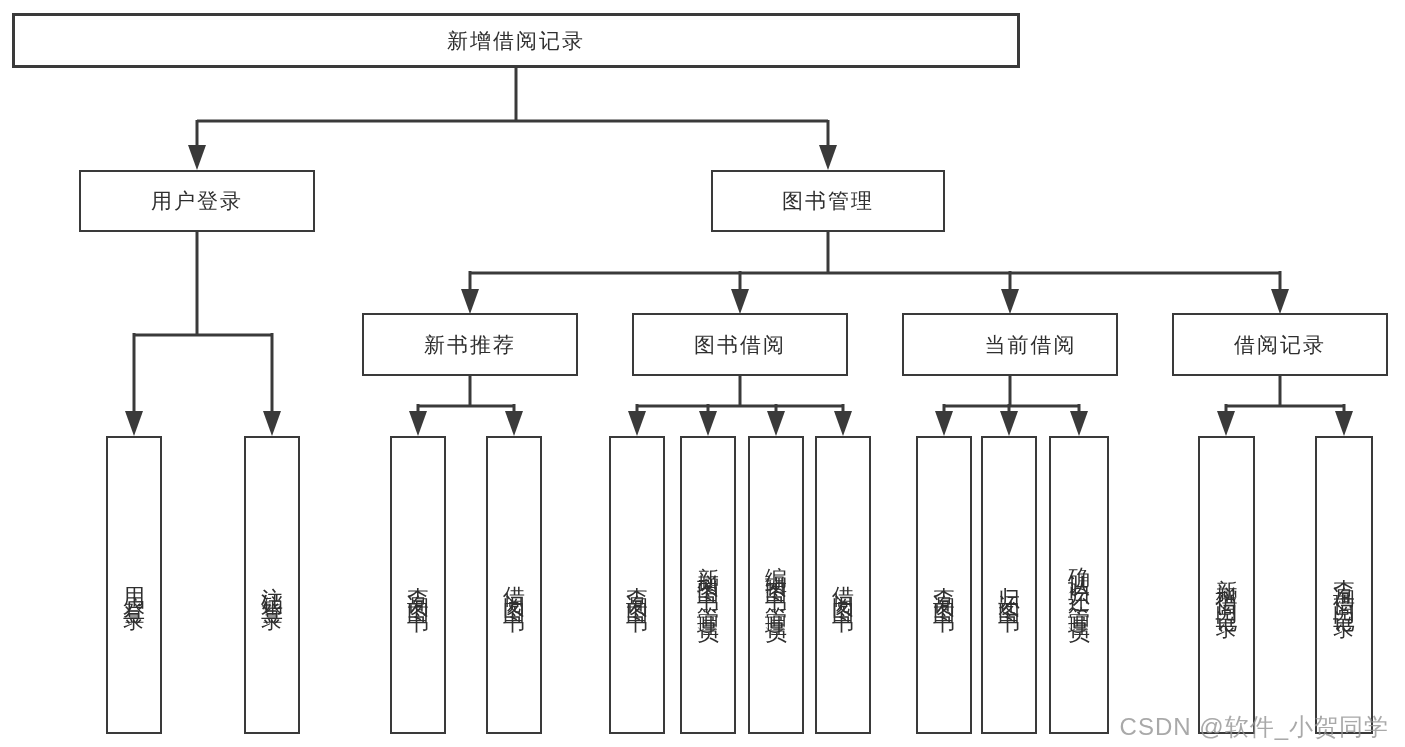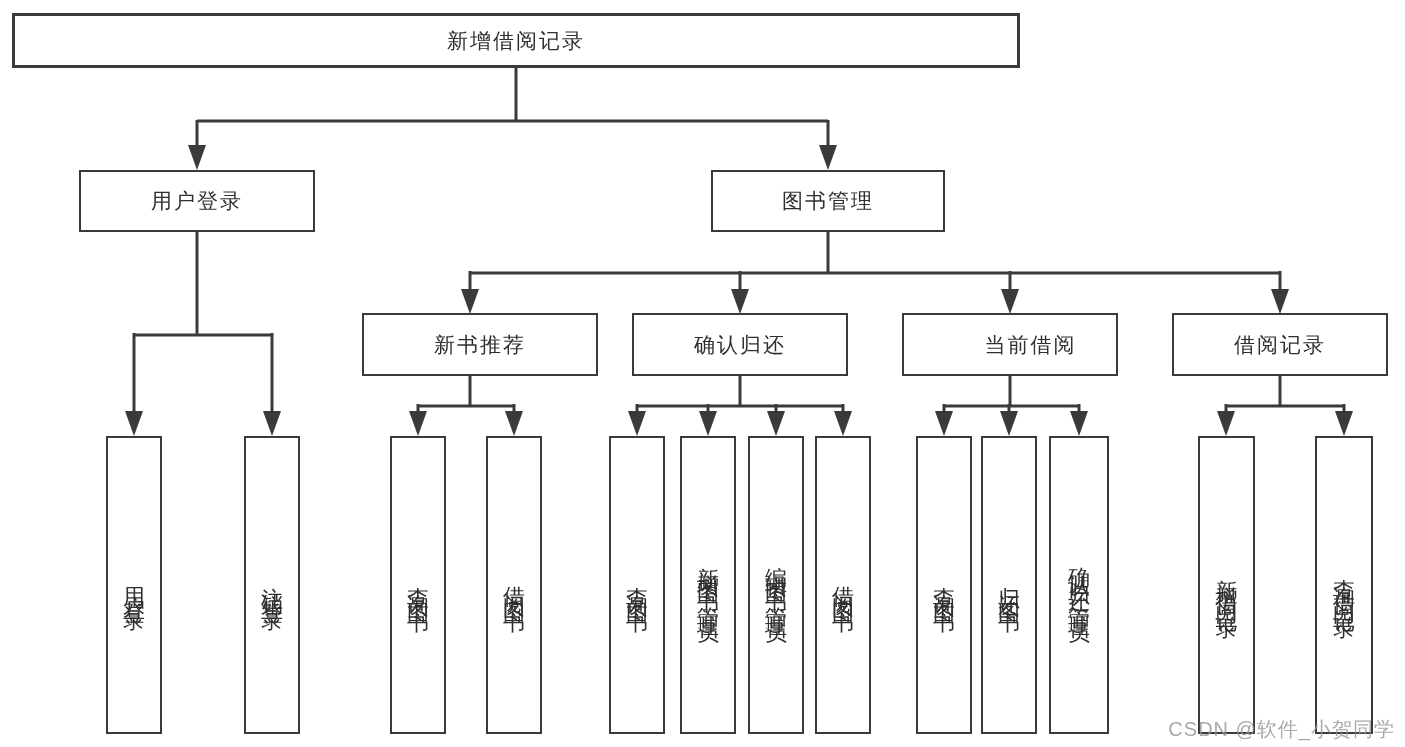--- a/index.html
+++ b/index.html
@@ -29,22 +29,22 @@
     box-sizing:border-box;
     z-index:2;
   }
   .leaf span{
     writing-mode:vertical-rl;
     font-size:22px;color:#2f2f2f;letter-spacing:8px;
     line-height:1;white-space:nowrap;
   }
   .watermark{
     position:absolute;
-    right:10px;bottom:4px;
-    font-size:20px;letter-spacing:1px;
+    right:16px;bottom:4px;
+    font-size:24px;letter-spacing:1px;
     color:rgba(148,148,148,0.8);
     z-index:5;
   }
 </style>
 </head>
 <body>
 
 <div id="canvas">
 
   <svg id="wires" viewBox="0 0 1405 747" xmlns="http://www.w3.org/2000/svg">
@@ -111,22 +111,22 @@
       <polygon points="1217,411 1235,411 1226,436"></polygon>
       <polygon points="1335,411 1353,411 1344,436"></polygon>
     </g>
   </svg>
 
   <div class="node root" style="left:12px;top:13px;width:1008px;height:55px;">新增借阅记录</div>
 
   <div class="node" style="left:79px;top:170px;width:236px;height:62px;">用户登录</div>
   <div class="node" style="left:711px;top:170px;width:234px;height:62px;font-family:Liberation Mono, monospace;">图书管理</div>
 
-  <div class="node" style="left:362px;top:313px;width:236px;height:63px;">新书推荐</div>
-  <div class="node" style="left:632px;top:313px;width:216px;height:63px;">确认归还</div>
+  <div class="node" style="left:362px;top:313px;width:216px;height:63px;">新书推荐</div>
+  <div class="node" style="left:632px;top:313px;width:216px;height:63px;">图书借阅</div>
   <div class="node" style="left:902px;top:313px;width:216px;height:63px;padding-left:41px;">当前借阅</div>
   <div class="node" style="left:1172px;top:313px;width:216px;height:63px;">借阅记录</div>
 
   <div class="leaf" style="left:106px;top:436px;width:56px;height:298px;">
     <span>用户登录</span>
   </div>
   <div class="leaf" style="left:244px;top:436px;width:56px;height:298px;">
     <span>注销登录</span>
   </div>
 

